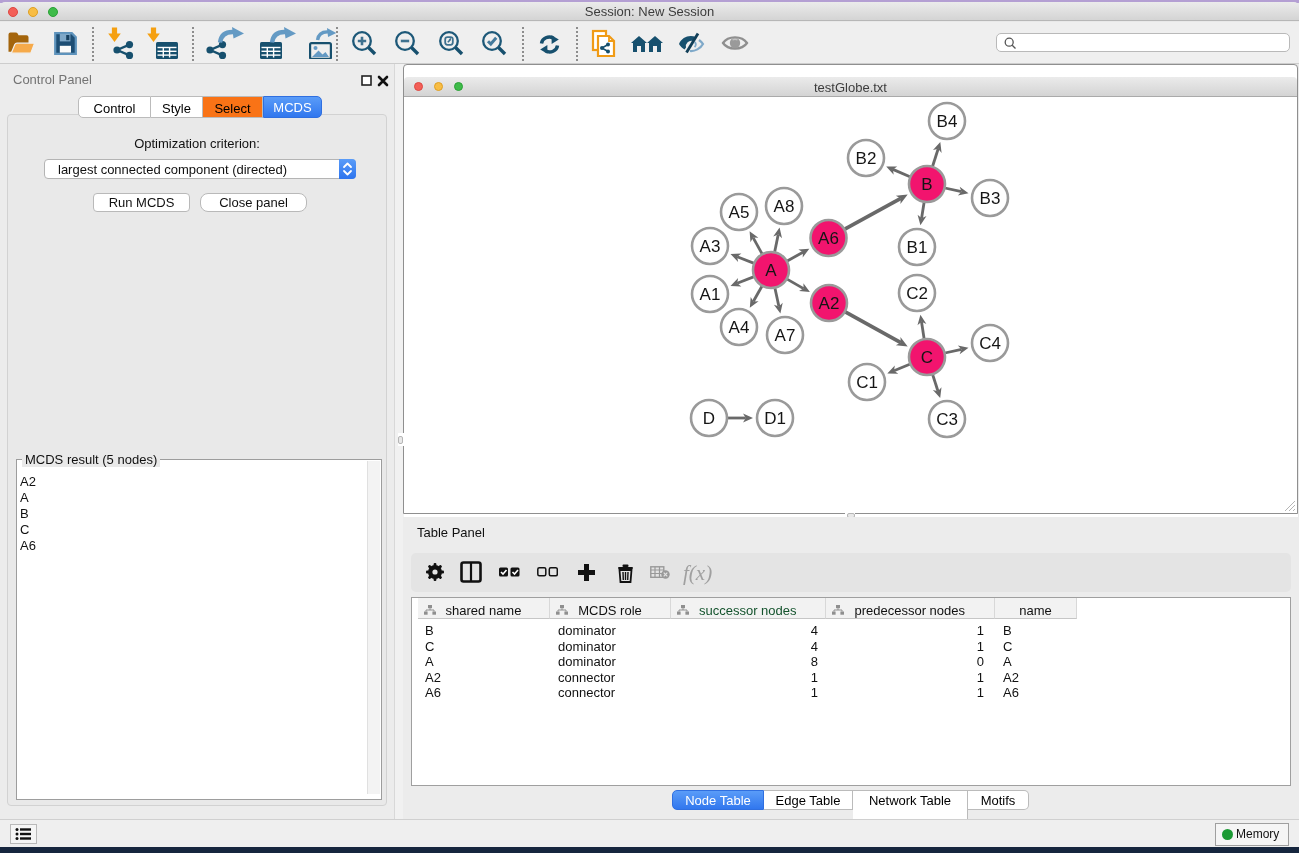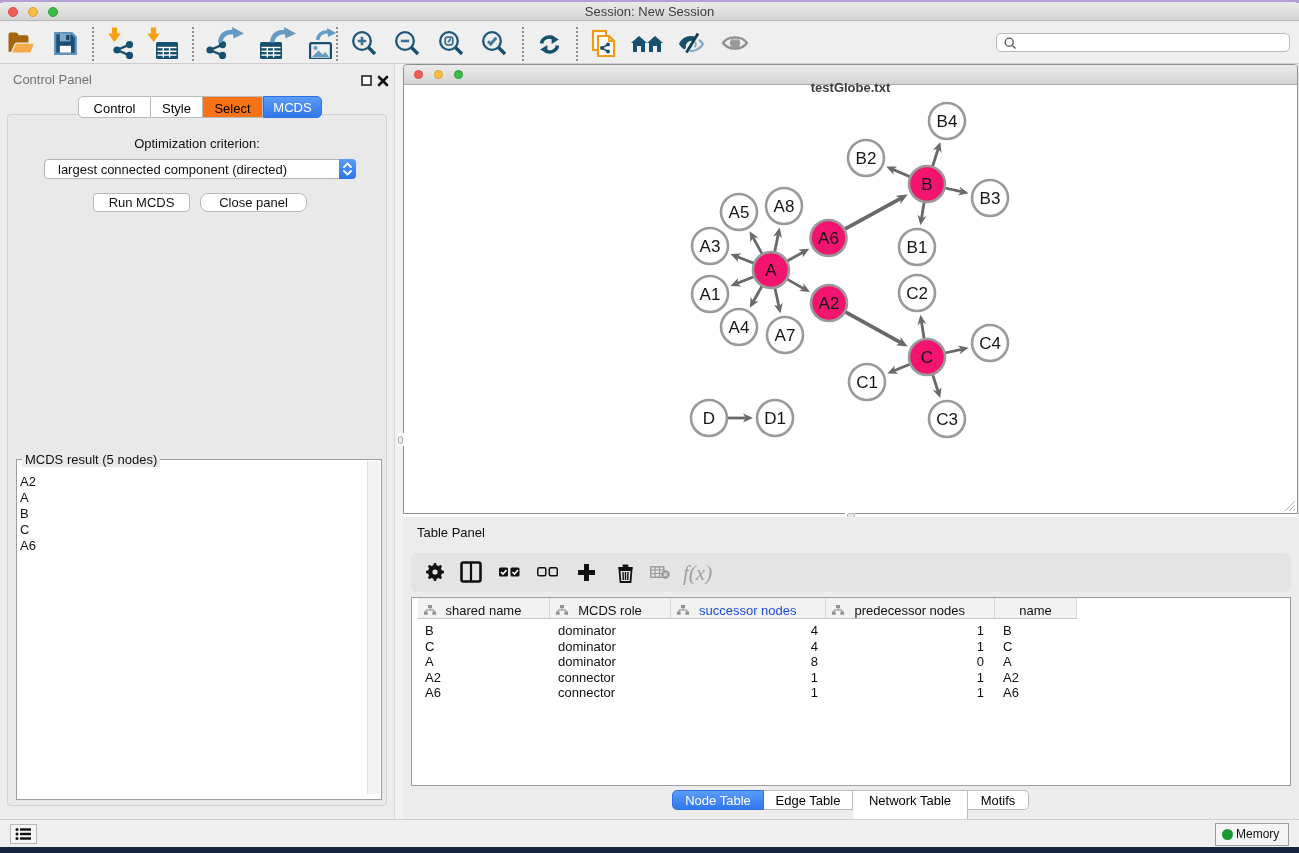--- a/index.html
+++ b/index.html
@@ -219,21 +219,21 @@
   </div>
 </div>
 
 <div class="abs" style="left:394px;top:64px;width:10px;height:755px;background:#f1f1f1;border-left:1px solid #d8d8d8;"></div>
 
 <div class="abs" style="left:403px;top:64px;width:895px;height:450px;background:#fff;border:1px solid #8f8f8f;border-radius:4px 4px 0 0;">
   <div class="titlebar" style="height:20px;border-bottom:1px solid #aaa;border-radius:4px 4px 0 0;position:relative;">
     <div class="tl red" style="left:9.5px;top:5px;width:9px;height:9px;"></div>
     <div class="tl yel" style="left:29.5px;top:5px;width:9px;height:9px;"></div>
     <div class="tl grn" style="left:49.5px;top:5px;width:9px;height:9px;"></div>
-    <div style="text-align:center;font-size:13px;font-weight:bold;color:#3c3c3c;padding-top:15px;">testGlobe.txt</div>
+    <div style="text-align:center;font-size:13px;font-weight:normal;color:#3c3c3c;padding-top:3px;margin-top:12px;">testGlobe.txt</div>
   </div>
   <div id="graph">
       <svg width="893" height="428" style="position:absolute;left:0;top:21px;" viewBox="0 0 893 428">
         <line x1="359.3" y1="170.0" x2="349.1" y2="151.6" stroke="#696969" stroke-width="2.8"></line>
         <path d="M345.6 145.3 L354.4 151.8 L349.1 151.6 L346.5 156.2 Z" fill="#696969"></path>
         <line x1="370.2" y1="168.3" x2="374.2" y2="148.6" stroke="#696969" stroke-width="2.8"></line>
         <path d="M375.6 141.6 L378.0 152.3 L374.2 148.6 L369.2 150.5 Z" fill="#696969"></path>
         <line x1="352.1" y1="178.1" x2="333.2" y2="170.7" stroke="#696969" stroke-width="2.8"></line>
         <path d="M326.5 168.1 L337.4 167.5 L333.2 170.7 L334.1 175.9 Z" fill="#696969"></path>
         <line x1="352.1" y1="189.9" x2="333.2" y2="197.3" stroke="#696969" stroke-width="2.8"></line>
@@ -408,21 +408,21 @@
           </svg>
           <div style="text-align:center;font-size:13px;color:#111;padding-top:5px;">MCDS role</div>
         </div>
         <div class="abs" style="left:259px;top:0;width:154.5px;height:21px;background:#f2f2f2;border-right:1px solid #d8d8d8;border-bottom:1px solid #c6c6c6;">
           <svg width="12" height="10" style="position:absolute;left:6px;top:7px;" viewBox="0 0 12 10">
             <rect x="4" y="0" width="4" height="3.2" fill="#8f8f8f"></rect>
             <rect x="0" y="6.5" width="3.6" height="3.2" fill="#8f8f8f"></rect>
             <rect x="8.4" y="6.5" width="3.6" height="3.2" fill="#8f8f8f"></rect>
             <path d="M6 3.2 V5 M2 6.5 V5 H10 V6.5" stroke="#8f8f8f" stroke-width="1" fill="none"></path>
           </svg>
-          <div style="text-align:center;font-size:13px;color:#1d4ed8;padding-top:5px;">successor nodes</div>
+          <div style="text-align:center;font-size:13px;color:#14532d;padding-top:5px;">successor nodes</div>
         </div>
         <div class="abs" style="left:413.5px;top:0;width:169.5px;height:21px;background:#f2f2f2;border-right:1px solid #d8d8d8;border-bottom:1px solid #c6c6c6;">
           <svg width="12" height="10" style="position:absolute;left:6px;top:7px;" viewBox="0 0 12 10">
             <rect x="4" y="0" width="4" height="3.2" fill="#8f8f8f"></rect>
             <rect x="0" y="6.5" width="3.6" height="3.2" fill="#8f8f8f"></rect>
             <rect x="8.4" y="6.5" width="3.6" height="3.2" fill="#8f8f8f"></rect>
             <path d="M6 3.2 V5 M2 6.5 V5 H10 V6.5" stroke="#8f8f8f" stroke-width="1" fill="none"></path>
           </svg>
           <div style="text-align:center;font-size:13px;color:#111;padding-top:5px;">predecessor nodes</div>
         </div>

